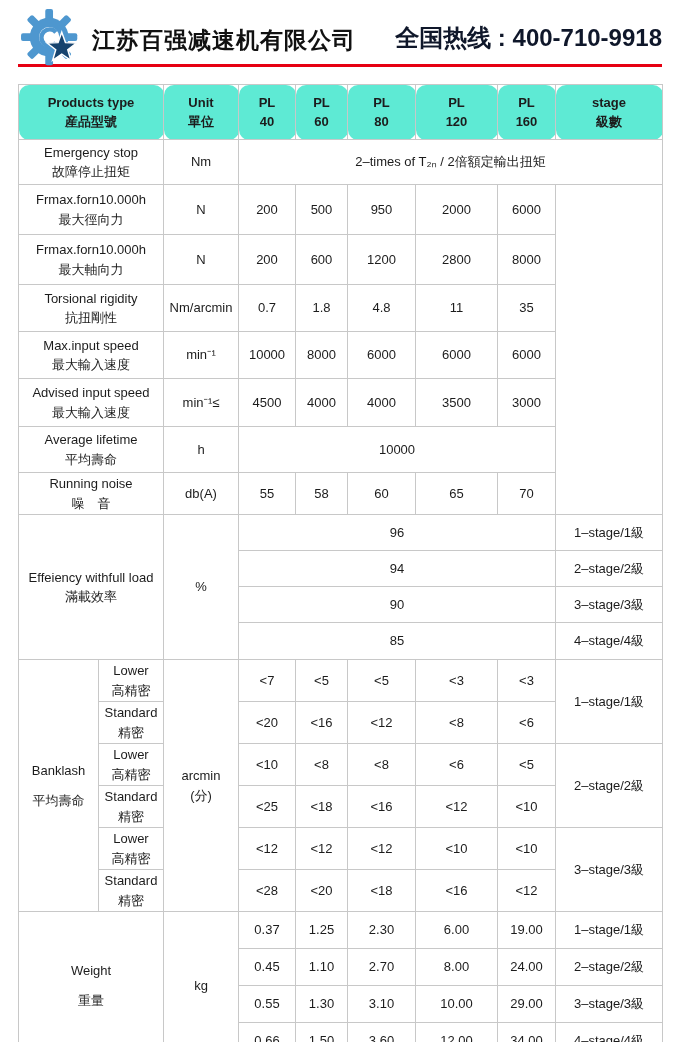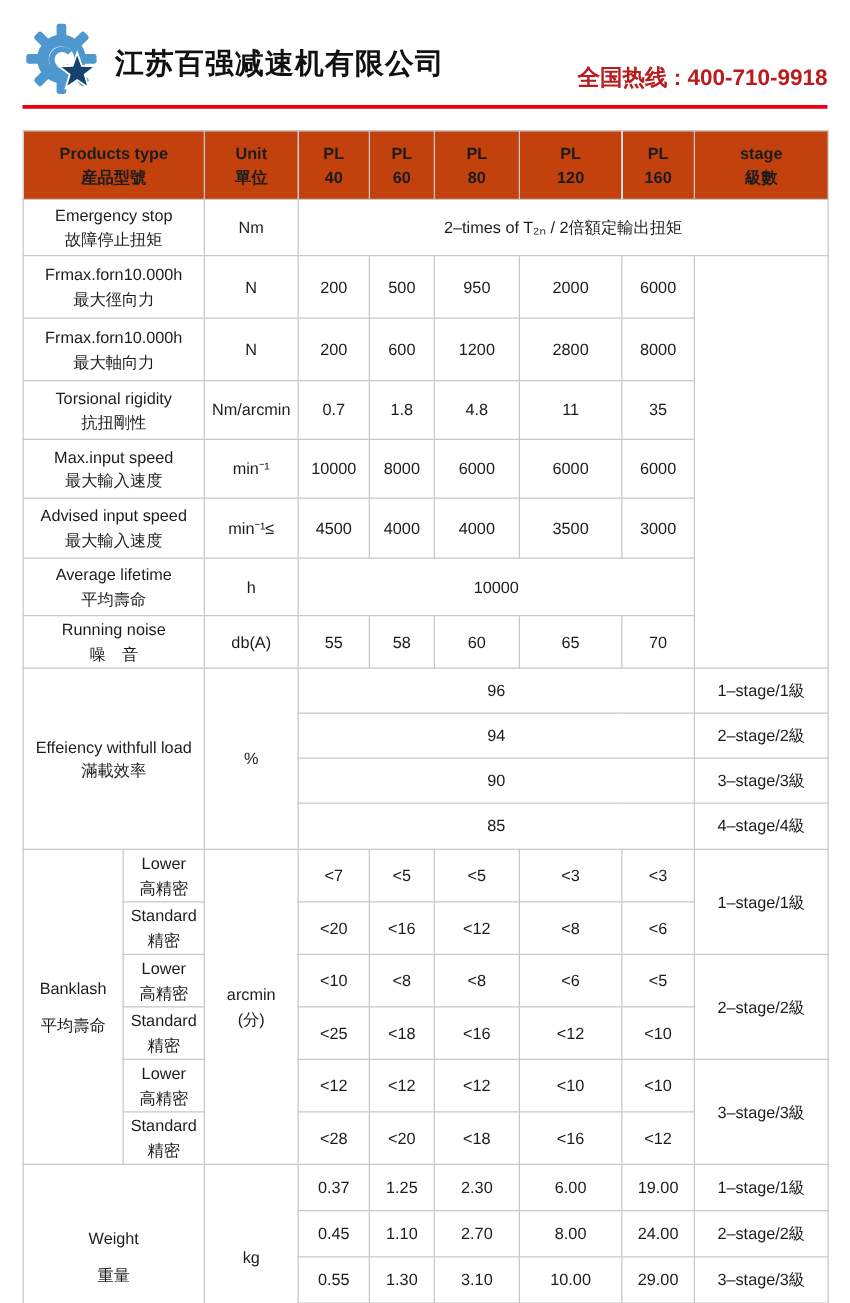--- a/index.html
+++ b/index.html
@@ -12,40 +12,40 @@
   .page {
     width: 680px;
     min-height: 1042px;
     background: #ffffff;
     box-sizing: border-box;
   }
   
   .top-header {
     display: flex;
     align-items: center;
-    height: 84px;
+    height: 64px;
     padding: 16px 18px 0 20px;
     box-sizing: border-box;
   }
   .logo-wrap { flex: 0 0 auto; width: 68px; height: 64px; }
   .company-name {
     font-size: 23px;
     font-weight: bold;
     color: #111111;
     letter-spacing: 1px;
     margin-left: 4px;
     white-space: nowrap;
   }
   .hotline {
     margin-left: auto;
     align-self: flex-end;
     margin-bottom: 10px;
-    font-size: 18px;
+    font-size: 24px;
     font-weight: bold;
-    color: #b91c1c;
+    color: #0f172a;
     white-space: nowrap;
   }
   .red-divider {
     height: 3px;
     background: #e60012;
     margin: 0 18px;
   }
   
   table.spec {
     margin: 17px 18px 0 18px;
@@ -59,22 +59,23 @@
     text-align: center;
     vertical-align: middle;
     padding: 1px 2px;
     font-size: 13px;
     font-weight: normal;
     background: #ffffff;
     overflow: hidden;
     box-sizing: border-box;
   }
   table.spec th {
-    background: #c2410c;
+    background: #5eead4;
     font-weight: bold;
+    border-radius: 10px;
   }
   .line { display: block; line-height: 1.5; }
   td.spread .line { line-height: 2.3; }
 </style>
 </head>
 <body>
 
 <div class="page">
 
   <div class="top-header">

